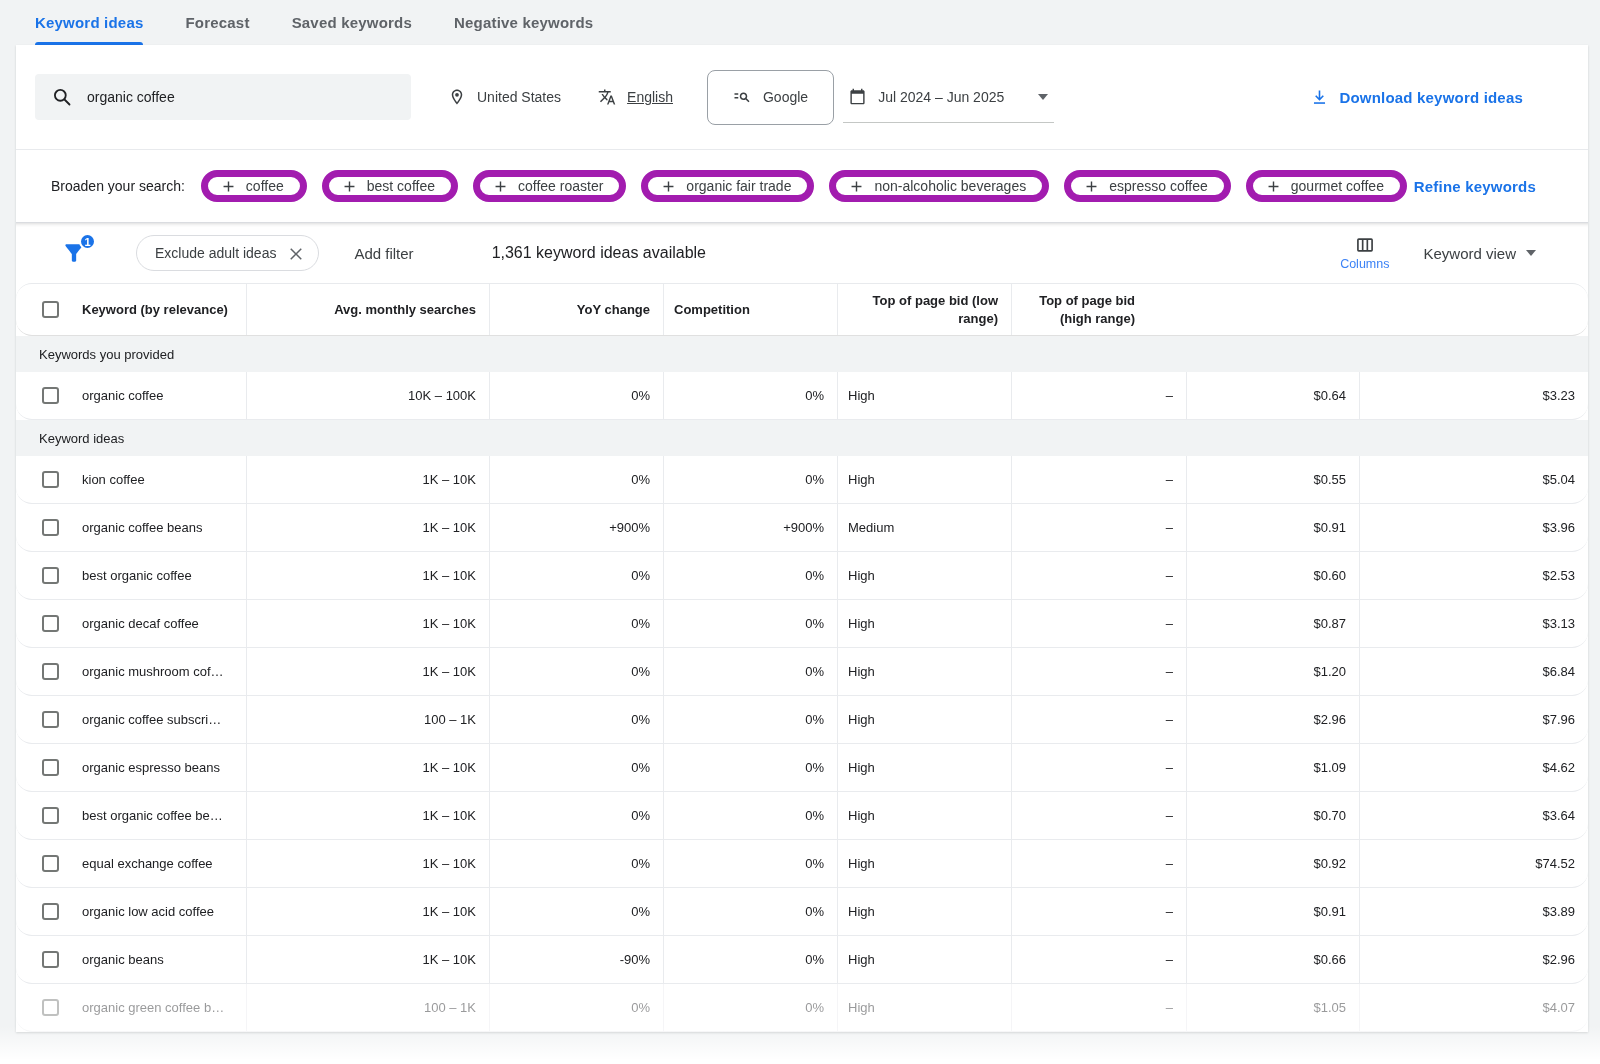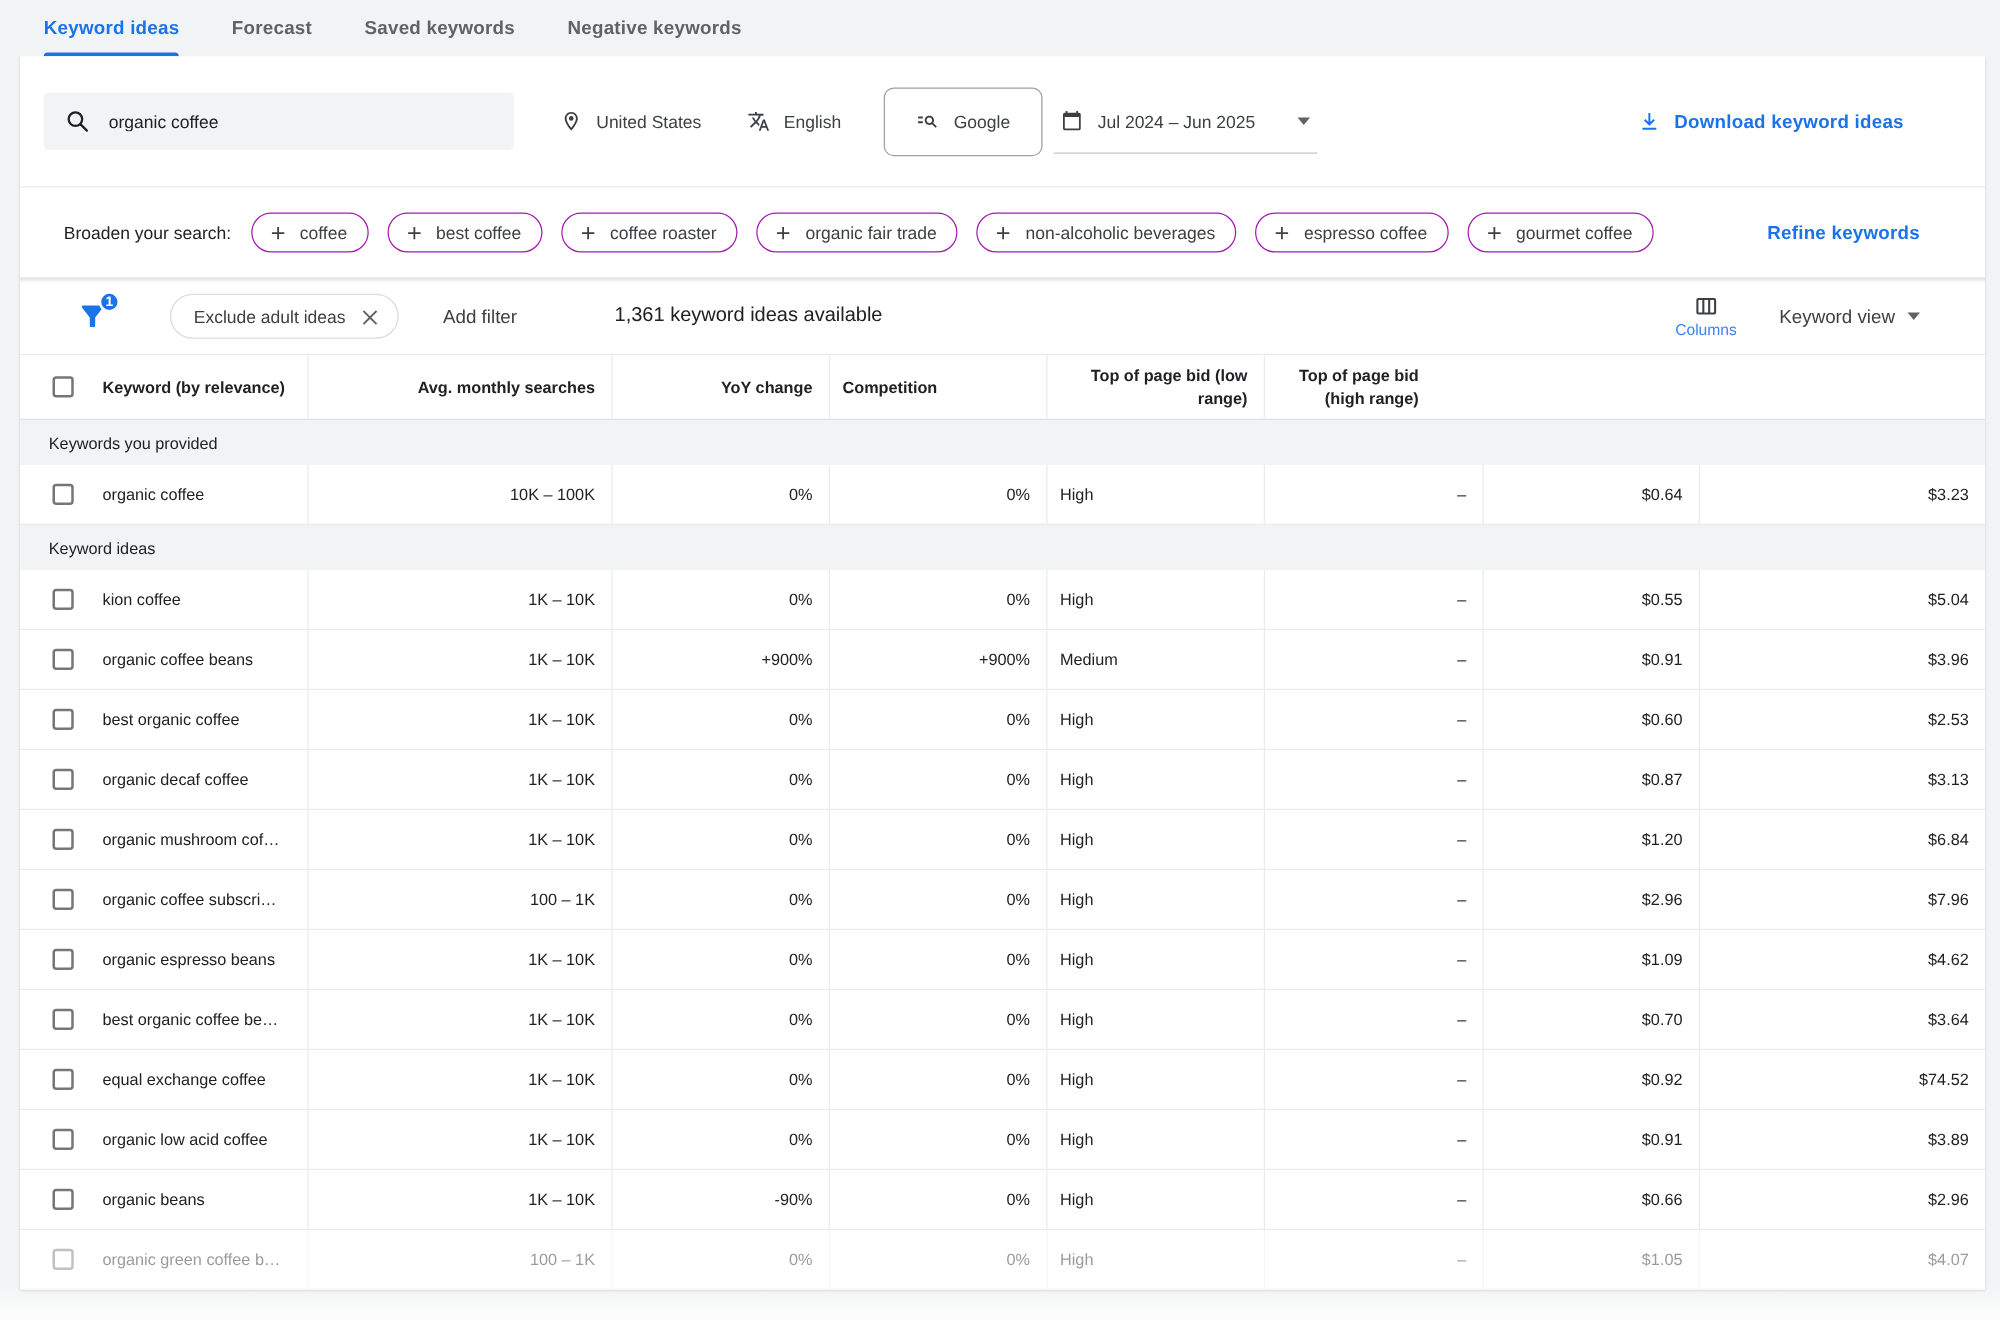--- a/index.html
+++ b/index.html
@@ -23,37 +23,37 @@
   .search-row { height:105px; display:flex; align-items:center; padding:0 65px 0 19px;
                 border-bottom:1px solid #e8eaed; }
   .search-box { width:376px; height:46px; background:#f1f3f4; border-radius:4px;
                 display:flex; align-items:center; padding:0 14px 0 17px; }
   .search-box svg { flex:none; }
   .search-box input { border:none; outline:none; background:transparent; font-size:14px;
                 color:#202124; margin-left:15px; width:100%;
                 font-family:"Liberation Sans","DejaVu Sans",sans-serif; }
   .ctl { display:flex; align-items:center; gap:11px; font-size:14px; color:#3c4043; cursor:pointer; }
   .ctl-loc { margin-left:37px; }
-  .ctl-lang { margin-left:37px; }
+  .ctl-lang { margin-left:37px;text-decoration:underline; }
   .network-box { margin-left:34px; height:55px; border:1px solid #9aa0a6; border-radius:8px;
                 display:flex; align-items:center; gap:12px; padding:0 25px; font-size:14px;
                 color:#3c4043; cursor:pointer; }
   .date-field { margin-left:9px; height:52px; display:flex; align-items:center; gap:12px;
                 border-bottom:1px solid #c4c7c5; padding:0 6px; font-size:14px; color:#3c4043;
                 cursor:pointer; }
   .date-field .caret { margin-left:22px; }
   .caret { width:0; height:0; border-left:5px solid transparent; border-right:5px solid transparent;
            border-top:6px solid #5f6368; }
   .download { margin-left:auto; display:flex; align-items:center; gap:10px; color:#1a73e8;
               font-size:15px; font-weight:700; letter-spacing:.2px; cursor:pointer; }
   
   .broaden-row { height:72px; display:flex; align-items:center; padding:0 52px 0 35px; }
   .broaden-label { font-size:14px; color:#202124; margin-right:16px; white-space:nowrap; }
   .chips { display:flex; align-items:center; gap:15px; }
-  .chip { height:32px; border:1px solid #a21caf; border-radius:16px; display:flex;
+  .chip { height:32px; border:7px solid #a21caf; border-radius:16px; display:flex;
           align-items:center; gap:9px; padding:0 16px 0 12px; font-size:14px; color:#3c4043;
           cursor:pointer; white-space:nowrap; background:#fff; }
   .refine { margin-left:auto; color:#1a73e8; font-size:15px; font-weight:700; letter-spacing:.2px;
             cursor:pointer; white-space:nowrap; }
   
   .filter-row { height:61px; border-top:1px solid #dadce0;
                 box-shadow:inset 0 4px 4px -4px rgba(0,0,0,.22);
                 display:flex; align-items:center; padding:0 52px 0 19px; }
   .funnel { position:relative; margin-left:26px; width:26px; height:26px; cursor:pointer; }
   .funnel .badge { position:absolute; top:-7px; right:-9px; min-width:17px; height:17px;
@@ -64,21 +64,21 @@
            cursor:pointer; }
   .xchip span { margin-right:11px; }
   .addf { margin-left:35px; font-size:15px; color:#3c4043; cursor:pointer; }
   .count { margin-left:78px; font-size:16px; color:#202124; }
   .cols { margin-left:auto; display:flex; flex-direction:column; align-items:center; gap:2px;
           color:#3c4043; cursor:pointer; }
   .cols span { font-size:12.5px; color:#3b82f6; }
   .kview { margin-left:34px; display:flex; align-items:center; gap:10px; font-size:15px;
            color:#3c4043; cursor:pointer; }
   
-  .tgrid { display:grid; grid-template-columns:231px 243px 174px 174px 174px 175px 173px 1fr; }
+  .tgrid { display:grid; grid-template-columns:231px 243px 174px 174px 174px 175px 173px 1fr;border-radius:16px; }
   .thead { height:53px; border-top:1px solid #e8eaed; border-bottom:1px solid #e0e0e0; }
   .hcell { display:flex; align-items:center; border-right:1px solid #e9ebee; font-size:13px;
            font-weight:700; color:#202124; }
   .hcell:last-child, .cell:last-child { border-right:none; }
   .hcell.r { justify-content:flex-end; padding-right:13px; text-align:right; line-height:1.35; }
   .hcell.l { padding-left:10px; }
   .hcell.kw { padding-left:26px; gap:23px; }
   .hcell.last, .cell.last { padding-right:52px; }
   .section-row { height:36px; background:#f1f3f4; display:flex; align-items:center;
            padding-left:23px; font-size:13px; color:#202124; }

